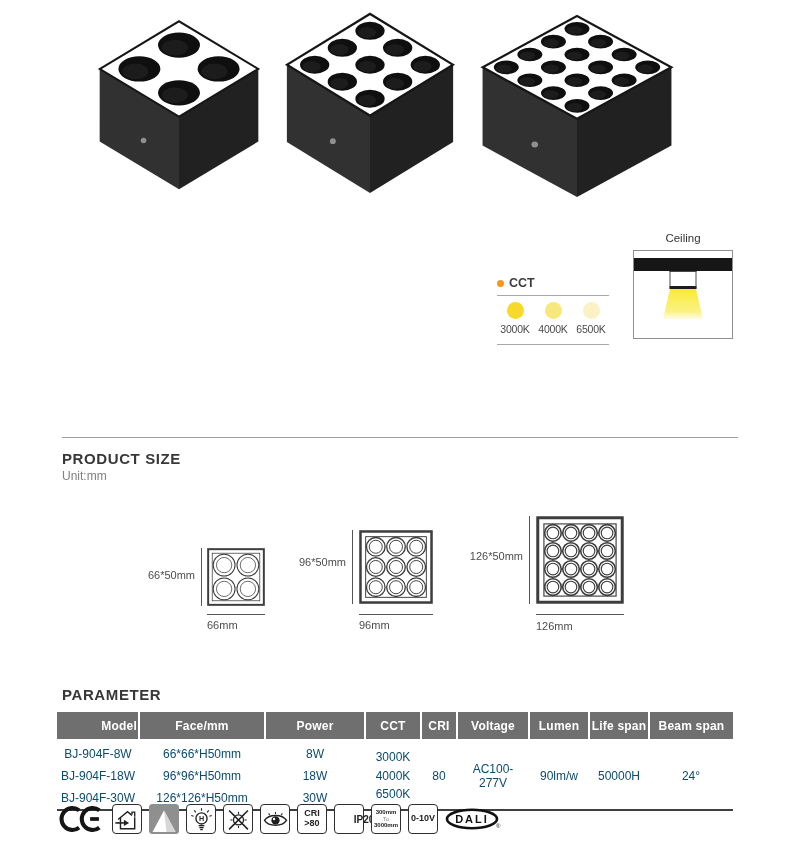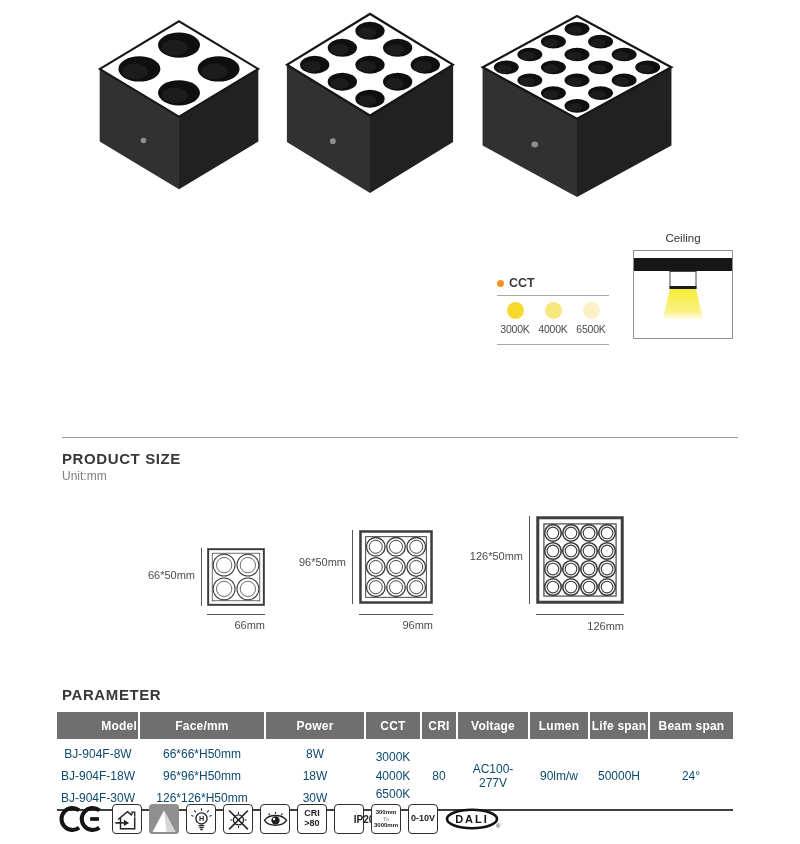--- a/index.html
+++ b/index.html
@@ -51,21 +51,21 @@
   .v2{left:352px;top:530px;height:74px;}
   .v3{left:529px;top:516px;height:88px;}
   .side-label{position:absolute;font-size:11px;color:#4d4d4d;text-align:right;}
   .s1{left:133px;top:569px;width:62px;}
   .s2{left:278px;top:556px;width:68px;}
   .s3{left:445px;top:550px;width:78px;}
   .hline{position:absolute;height:1px;background:#555;}
   .h1{left:207px;top:614px;width:58px;}
   .h2{left:359px;top:614px;width:74px;}
   .h3{left:536px;top:614px;width:88px;}
-  .width-label{position:absolute;font-size:11px;color:#4d4d4d;text-align:right;}
+  .width-label{position:absolute;font-size:11px;color:#4d4d4d;text-align:left;}
   .w1{left:207px;top:619px;width:58px;}
   .w2{left:359px;top:619px;width:74px;}
   .w3{left:536px;top:620px;width:88px;}
 
   
   .param-table{position:absolute;left:57px;top:712px;width:676px;border-collapse:collapse;
                font-size:12px;text-align:center;}
   .param-table th{background:#6F6F6F;color:#fff;font-weight:bold;height:25px;
                   border-left:2px solid #fff;font-size:12px;letter-spacing:0.2px;}
   .param-table th:first-child{border-left:none;text-align:right;}

